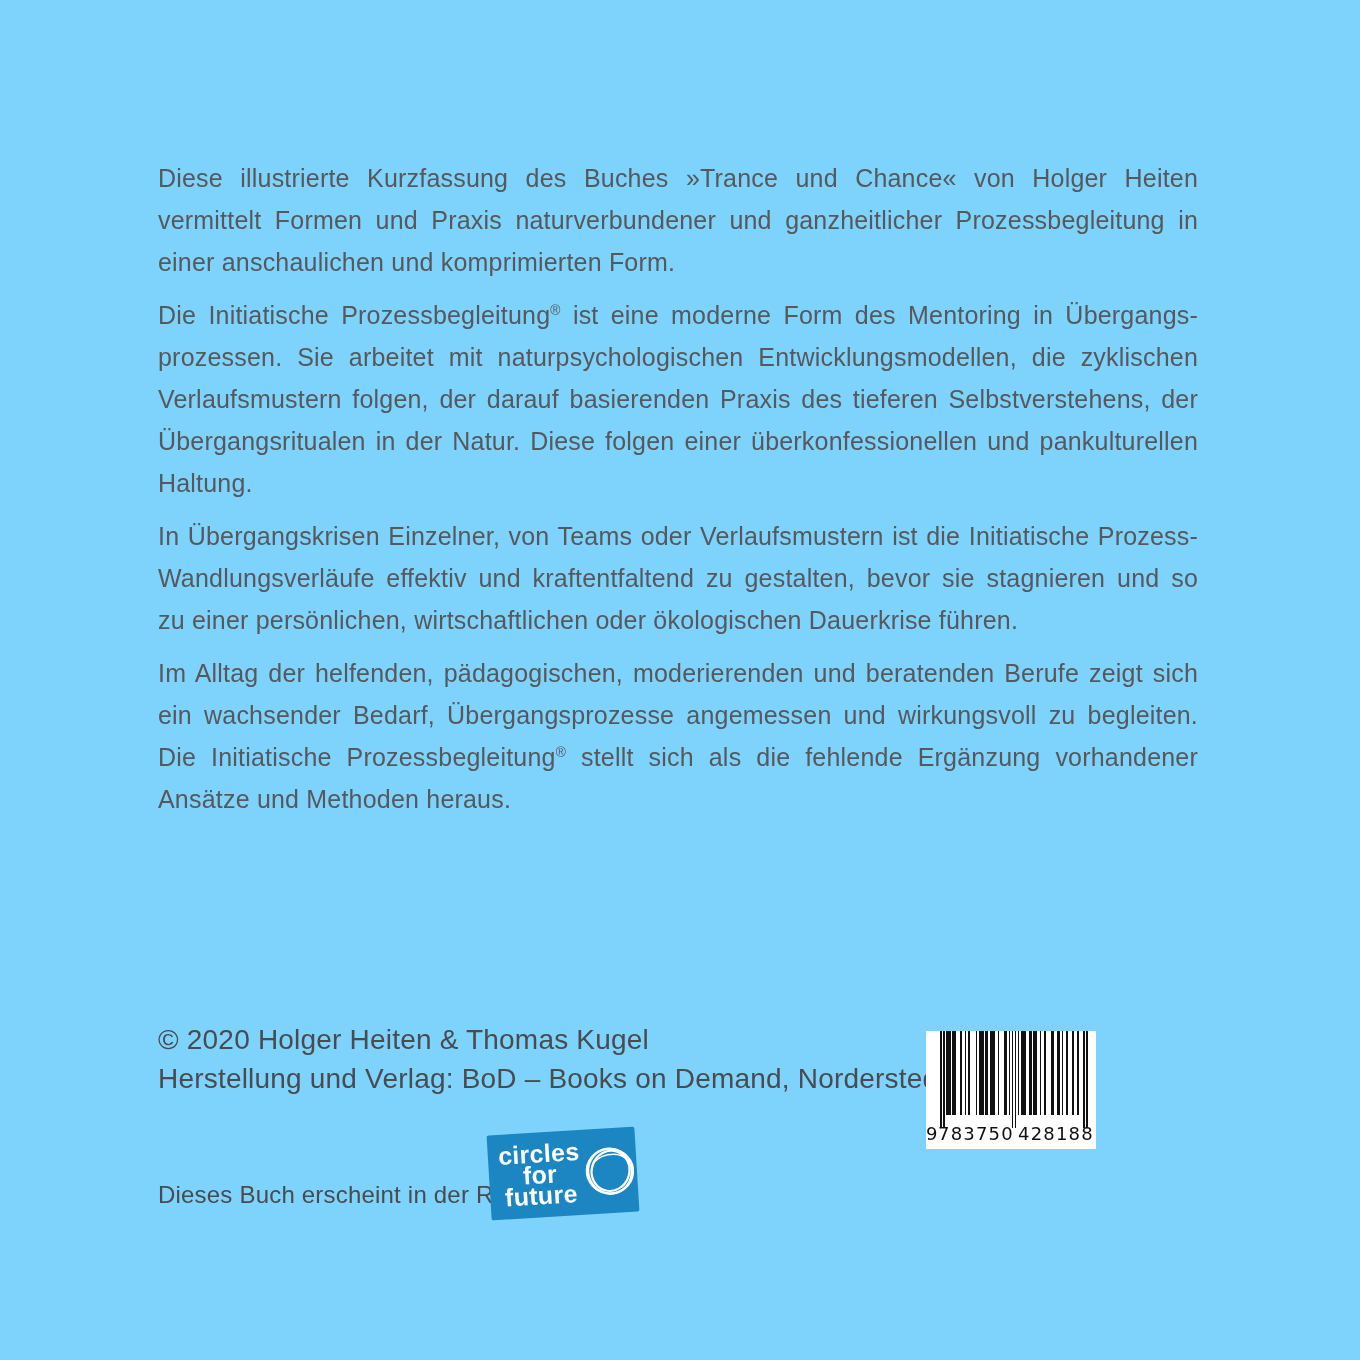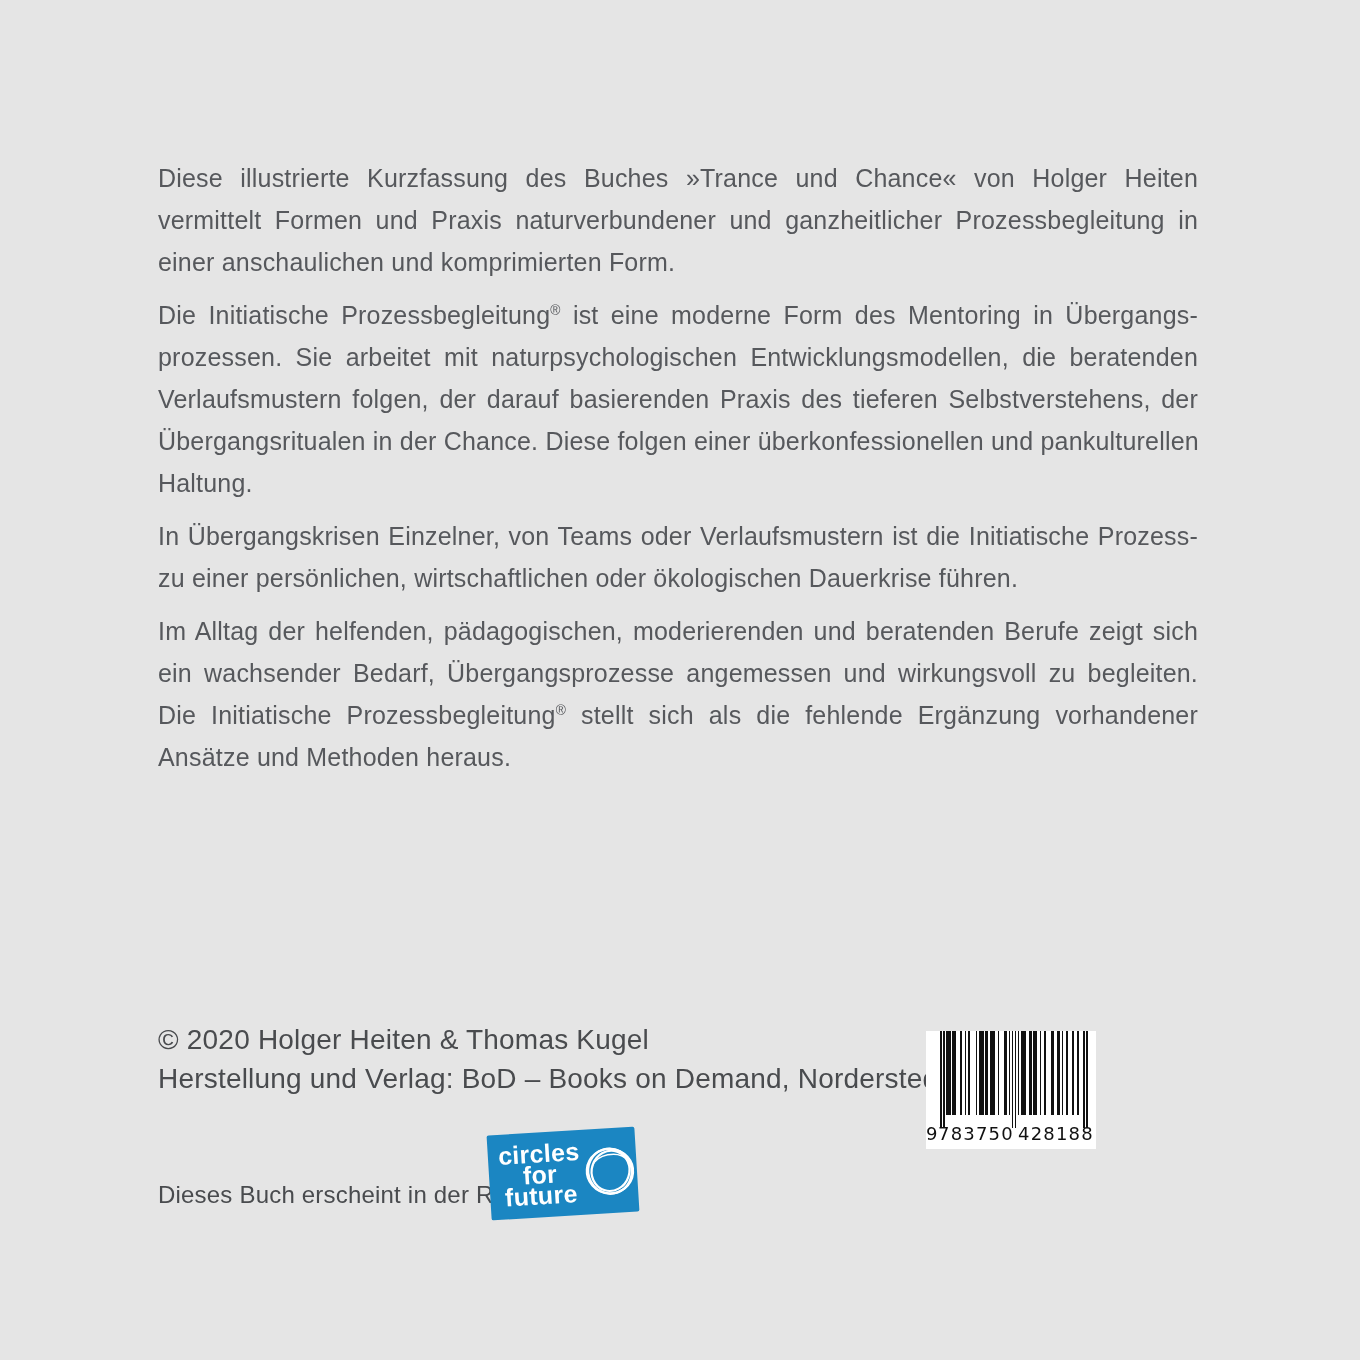--- a/index.html
+++ b/index.html
@@ -1,17 +1,17 @@
 <!DOCTYPE html>
 <html><head>
 <meta charset="utf-8">
 <style>
   html,body { margin:0; padding:0; background:#fff; }
   .page {
-    position:relative; width:1360px; height:1360px; background:#e5e5e5;
+    position:relative; width:1360px; height:1360px; background:#7dd3fc;
     font-family:"Liberation Sans", sans-serif; overflow:hidden;
   }
 
   
   .blurb {
     position:absolute; left:158px; top:157px; width:1040px;
     color:var(--body-text,#56585c); font-size:25px; font-weight:300;
     letter-spacing:0.2px;
   }
   .para { margin:0 0 11px 0; }
@@ -69,27 +69,28 @@
 <div class="page" style="--body-text: #56585c; --colophon-text: #494b4e; --barcode-ink: #111111; --logo-bg: #1b86c2; --logo-fg: #ffffff;">
 
   <main class="blurb">
       <div class="para">
         <div class="line">Diese illustrierte Kurzfassung des Buches »Trance und Chance« von Holger Heiten</div>
         <div class="line">vermittelt Formen und Praxis naturverbundener und ganzheitlicher Prozessbegleitung in</div>
         <div class="line last">einer anschaulichen und komprimierten Form.</div>
       </div>
       <div class="para">
         <div class="line">Die Initiatische Prozessbegleitung<sup>®</sup> ist eine moderne Form des Mentoring in Übergangs-</div>
-        <div class="line">prozessen. Sie arbeitet mit naturpsychologischen Entwicklungsmodellen, die beratenden</div>
+        <div class="line">prozessen. Sie arbeitet mit naturpsychologischen Entwicklungsmodellen, die zyklischen</div>
         <div class="line">Verlaufsmustern folgen, der darauf basierenden Praxis des tieferen Selbstverstehens, der</div>
-        <div class="line">Übergangsritualen in der Chance. Diese folgen einer überkonfessionellen und pankulturellen</div>
+        <div class="line">Übergangsritualen in der Natur. Diese folgen einer überkonfessionellen und pankulturellen</div>
         <div class="line last">Haltung.</div>
       </div>
       <div class="para">
         <div class="line">In Übergangskrisen Einzelner, von Teams oder Verlaufsmustern ist die Initiatische Prozess-</div>
+        <div class="line">Wandlungsverläufe effektiv und kraftentfaltend zu gestalten, bevor sie stagnieren und so</div>
         <div class="line last">zu einer persönlichen, wirtschaftlichen oder ökologischen Dauerkrise führen.</div>
       </div>
       <div class="para">
         <div class="line">Im Alltag der helfenden, pädagogischen, moderierenden und beratenden Berufe zeigt sich</div>
         <div class="line">ein wachsender Bedarf, Übergangsprozesse angemessen und wirkungsvoll zu begleiten.</div>
         <div class="line">Die Initiatische Prozessbegleitung<sup>®</sup> stellt sich als die fehlende Ergänzung vorhandener</div>
         <div class="line last">Ansätze und Methoden heraus.</div>
       </div>
     </main>
 

